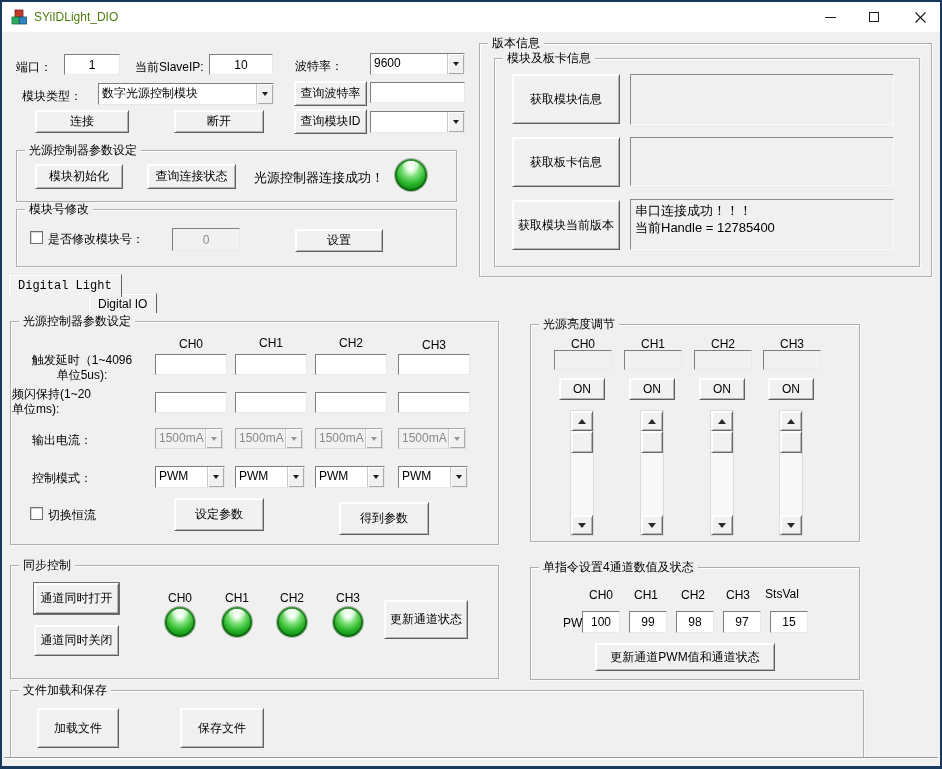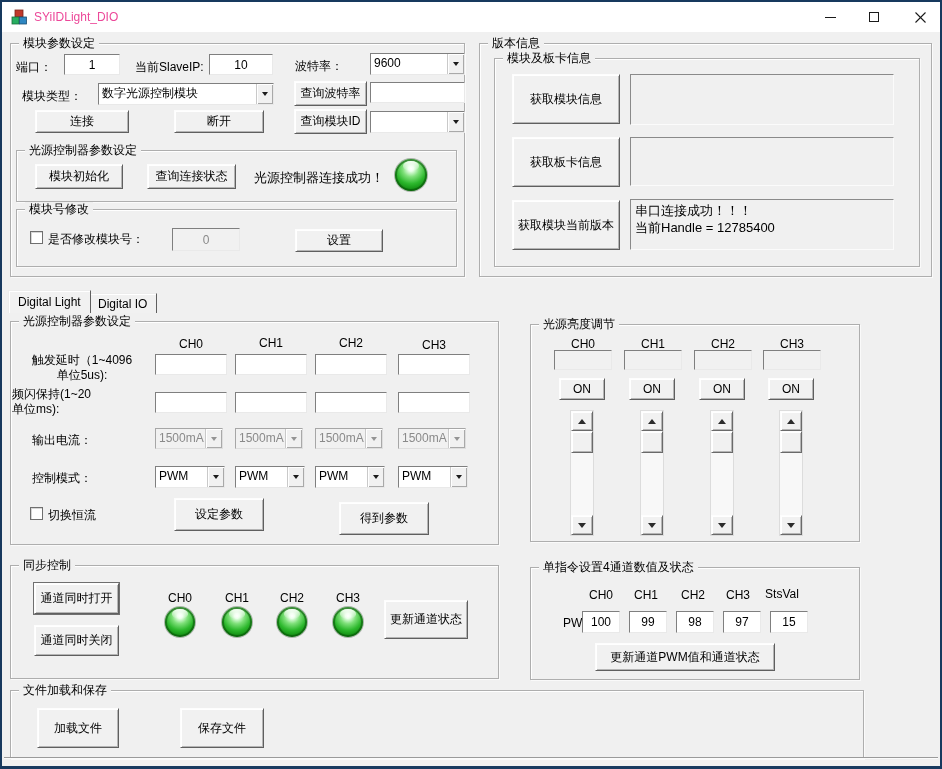--- a/index.html
+++ b/index.html
@@ -8,21 +8,21 @@
 
   #window {
     position:relative; width:942px; height:769px; overflow:hidden;
     background:#f0f0f0; border:2px solid #17395e; border-bottom-width:3px;
     font-size:12px; color:#000;
   }
 
   
   .titlebar { position:absolute; left:0; top:0; width:100%; height:30px; background:#ffffff; }
   .app-icon { position:absolute; left:9px; top:7px; width:16px; height:16px; }
-  .title-text { position:absolute; left:32px; top:8px; font-size:12px; color:#ec4899; }
+  .title-text { position:absolute; left:32px; top:8px; font-size:12px; color:#4d7c0f; }
   .wbtn { position:absolute; top:0; width:44px; height:30px; display:flex; align-items:center; justify-content:center; }
   .wbtn-min { left:806px; } .wbtn-max { left:850px; } .wbtn-close { left:896px; }
 
   
   .group {
     position:absolute; border:1px solid #aeaeae;
     box-shadow: inset 1px 1px 0 #ffffff, 1px 1px 0 #fafafa;
   }
   .legend {
     position:absolute; top:-8px; left:8px; background:#f0f0f0;
@@ -125,23 +125,20 @@
       <div style="width:10px;height:10px;border:1px solid #1a1a1a;"></div>
     </div>
     <div class="wbtn wbtn-close">
       <svg width="11" height="11" viewBox="0 0 11 11">
         <line x1="0.5" y1="0.5" x2="10.5" y2="10.5" stroke="#1a1a1a" stroke-width="1.1"></line>
         <line x1="10.5" y1="0.5" x2="0.5" y2="10.5" stroke="#1a1a1a" stroke-width="1.1"></line>
       </svg>
     </div>
   </div>
 
-  <div class="group" style="left:8px; top:41px; width:455px; height:234px;">
-    <span class="legend">模块参数设定</span>
-  </div>
   <span class="lbl" style="left:14px; top:57px;">端口：</span>
   <input class="edit center" style="left: 62px; top: 52px; width: 56px; height: 21px;" value="1">
   <span class="lbl" style="left:133px; top:57px;">当前SlaveIP:</span>
   <input class="edit center" style="left: 207px; top: 52px; width: 64px; height: 21px;" value="10">
   <span class="lbl" style="left:293px; top:56px;">波特率：</span>
   <div class="combo" style="left:368px; top:51px; width:95px; height:22px;">
     <span class="val">9600</span>
     <span class="dd">
         <span class="arrow-down"></span>
       </span>
@@ -194,21 +191,21 @@
   <div class="btn" style="left:510px; top:135px; width:108px; height:50px;">获取板卡信息</div>
   <div class="textpanel" style="left:628px; top:135px; width:264px; height:49px;">
     <span class="logline"></span>
   </div>
   <div class="btn" style="left:510px; top:198px; width:108px; height:50px;">获取模块当前版本</div>
   <div class="textpanel" style="left:628px; top:197px; width:264px; height:51px;">
     <span class="logline">串口连接成功！！！</span>
     <span class="logline">当前Handle = 12785400</span>
   </div>
 
-  <div class="tab" style="left:6px; top:288px; height:23px; z-index:2;">
+  <div class="tab" style="left:6px; top:272px; height:23px; z-index:2;font-family:Liberation Mono, monospace;">
     <span>Digital Light</span>
   </div>
   <div class="tab" style="left:86px; top:291px; height:20px;">
     <span>Digital IO</span>
   </div>
 
   <div class="group" style="left:8px; top:319px; width:489px; height:224px;">
     <span class="legend">光源控制器参数设定</span>
   </div>
   <span class="lbl" style="left:174px; top:335px; width:30px; text-align:center;">CH0</span>

